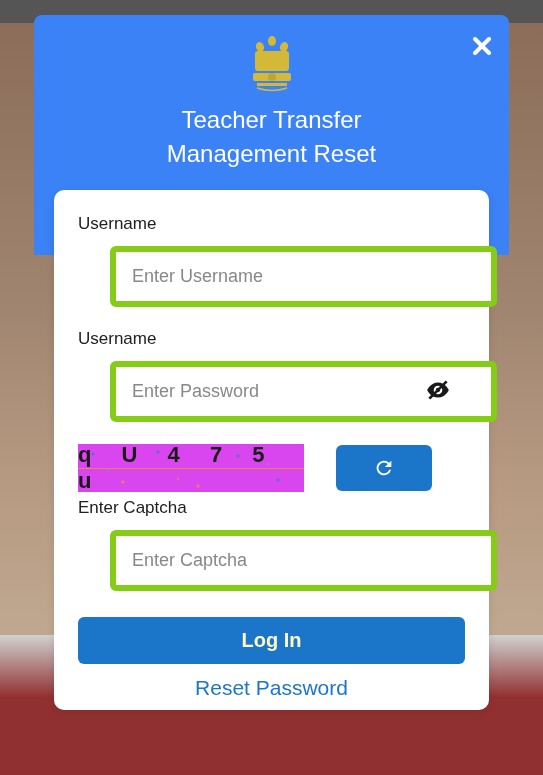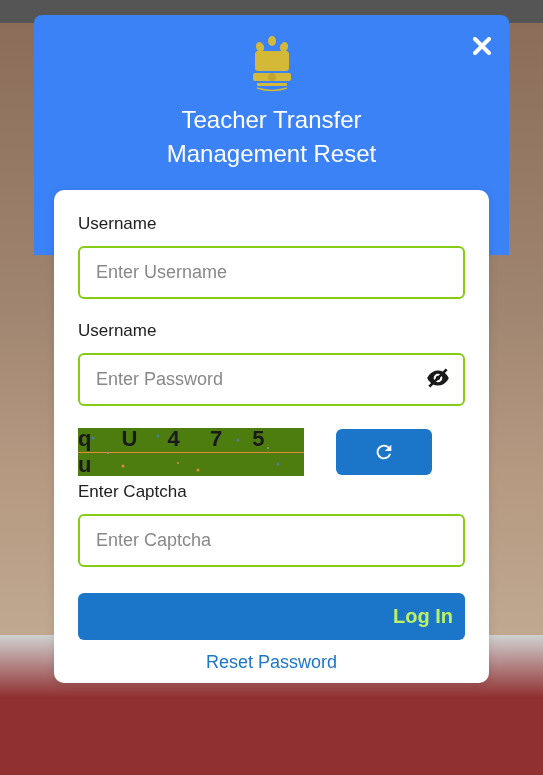--- a/index.html
+++ b/index.html
@@ -75,23 +75,24 @@
       display: block;
       font-size: 17px;
       color: #212121;
       margin-bottom: 12px;
     }
     .form-input {
       width: 100%;
       padding: 14px 16px;
       font-size: 18px;
       color: #666;
-      border: 2px solid #84cc16;
+      border: 6px solid #84cc16;
       border-radius: 6px;
       background: white;
+      margin-left: 32px;
     }
     .form-input::placeholder {
       color: #888;
     }
     .password-wrapper {
       position: relative;
     }
     .eye-icon {
       position: absolute;
       right: 14px;
@@ -101,21 +102,21 @@
     }
     .captcha-row {
       display: flex;
       gap: 32px;
       align-items: center;
       margin-bottom: 6px;
     }
     .captcha-image {
       width: 226px;
       height: 48px;
-      background: #4d7c0f;
+      background: #d946ef;
       border: none;
       display: flex;
       align-items: center;
       justify-content: center;
       font-family: 'Courier New', monospace;
       font-size: 22px;
       font-weight: bold;
       color: #1a1a1a;
       letter-spacing: 12px;
       position: relative;
@@ -150,35 +151,34 @@
     .enter-captcha-label {
       font-size: 17px;
       color: #212121;
       margin-bottom: 12px;
       display: block;
     }
     .login-btn {
       width: 100%;
       padding: 12px;
       background: #1b76ca;
-      color: #bef264;
+      color: #fef9c3;
       border: none;
       border-radius: 6px;
       font-size: 20px;
       font-weight: bold;
       cursor: pointer;
       margin-top: 12px;
       margin-bottom: 12px;
-      text-align: right;
     }
     .reset-link {
       display: block;
       text-align: center;
       color: #1b76ca;
-      font-size: 18px;
+      font-size: 21px;
       text-decoration: none;
       cursor: pointer;
     }
     .captcha-section {
       margin-bottom: 14px;
     }
     .captcha-text {
       position: relative;
       z-index: 2;
     }

